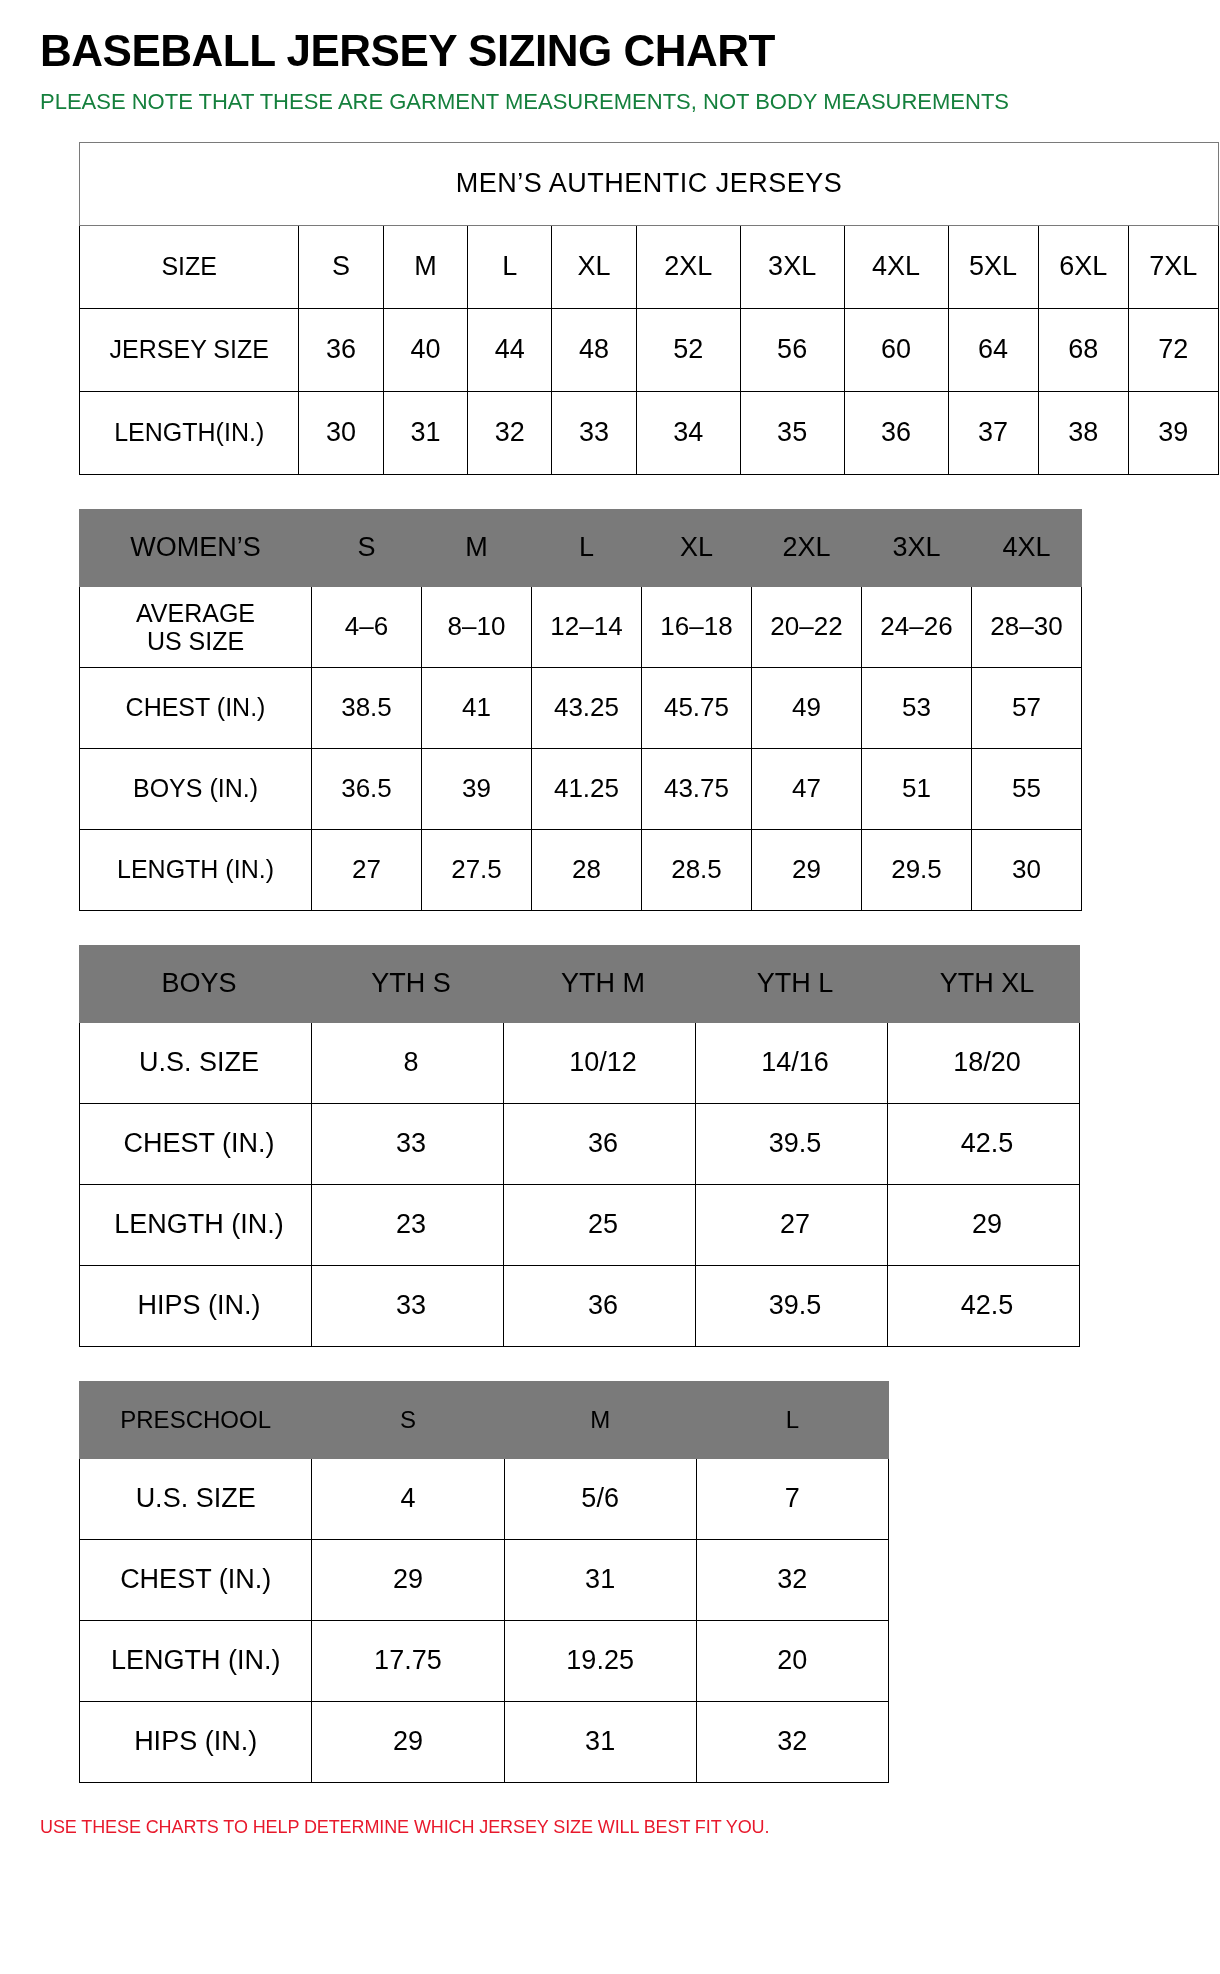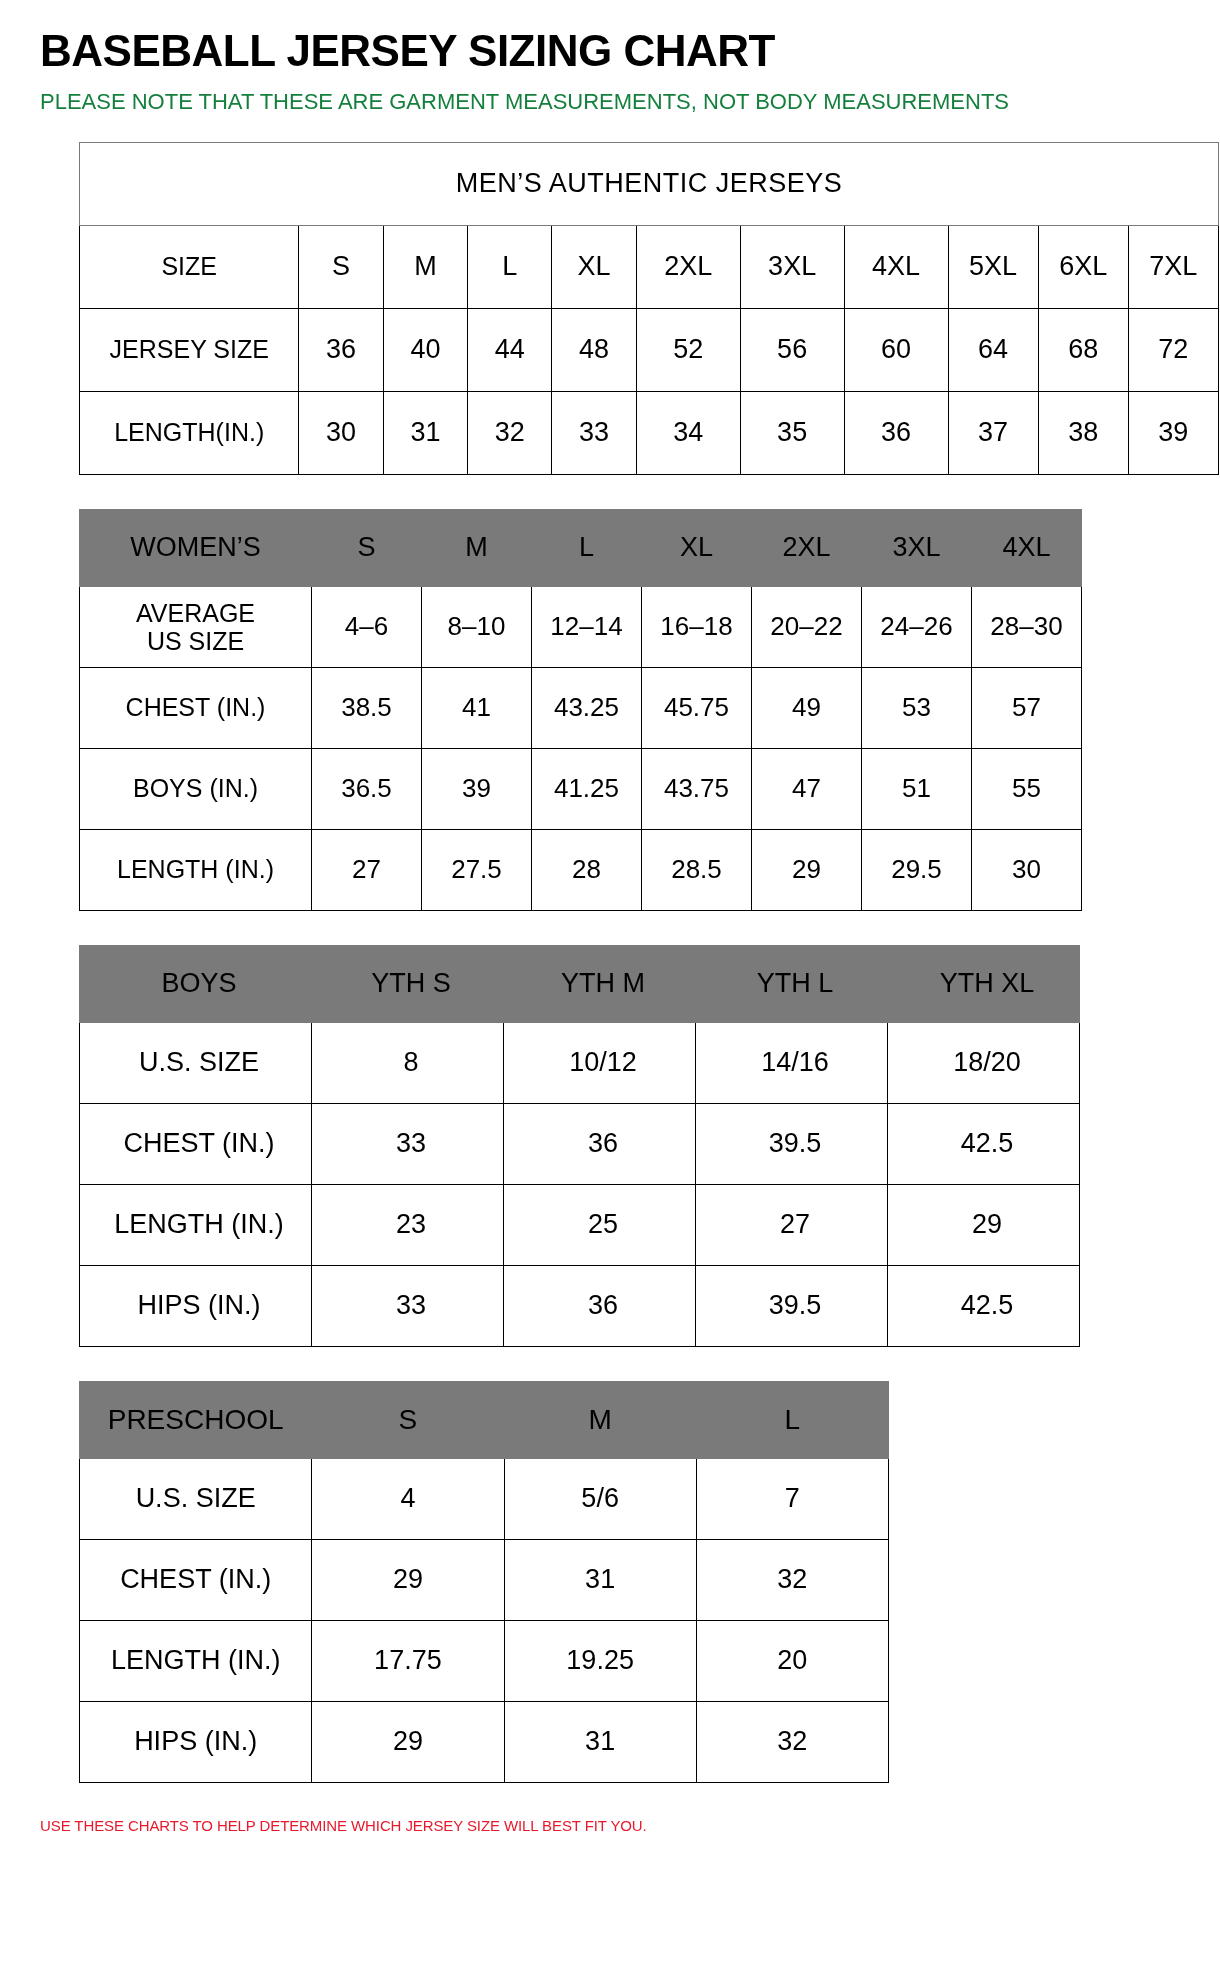--- a/index.html
+++ b/index.html
@@ -107,26 +107,26 @@
   }
   
   #preschool-chart {
     width: 810px;
   }
   #preschool-chart td {
     height: 78px;
     font-size: 27px;
   }
   #preschool-chart .hdr-grey {
-    font-size: 28px;
+    font-size: 24px;
     height: 74px;
   }
   .footer-note {
     color: #e8192c;
-    font-size: 15px;
+    font-size: 18px;
     margin: 6px 0 24px 0;
     letter-spacing: -0.1px;
   }
 </style>
 </head>
 <body>
 
 <div class="page">
 
   <h1 class="main-title">BASEBALL JERSEY SIZING CHART</h1>

